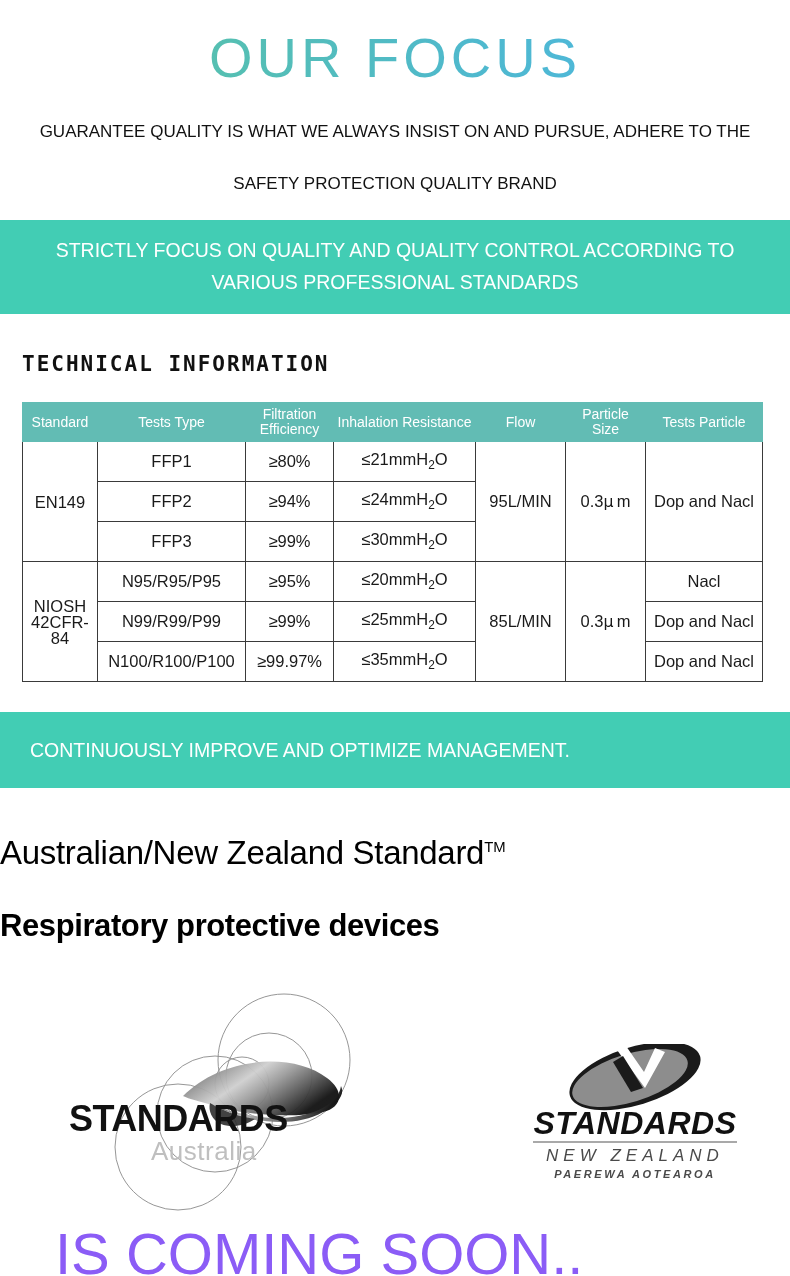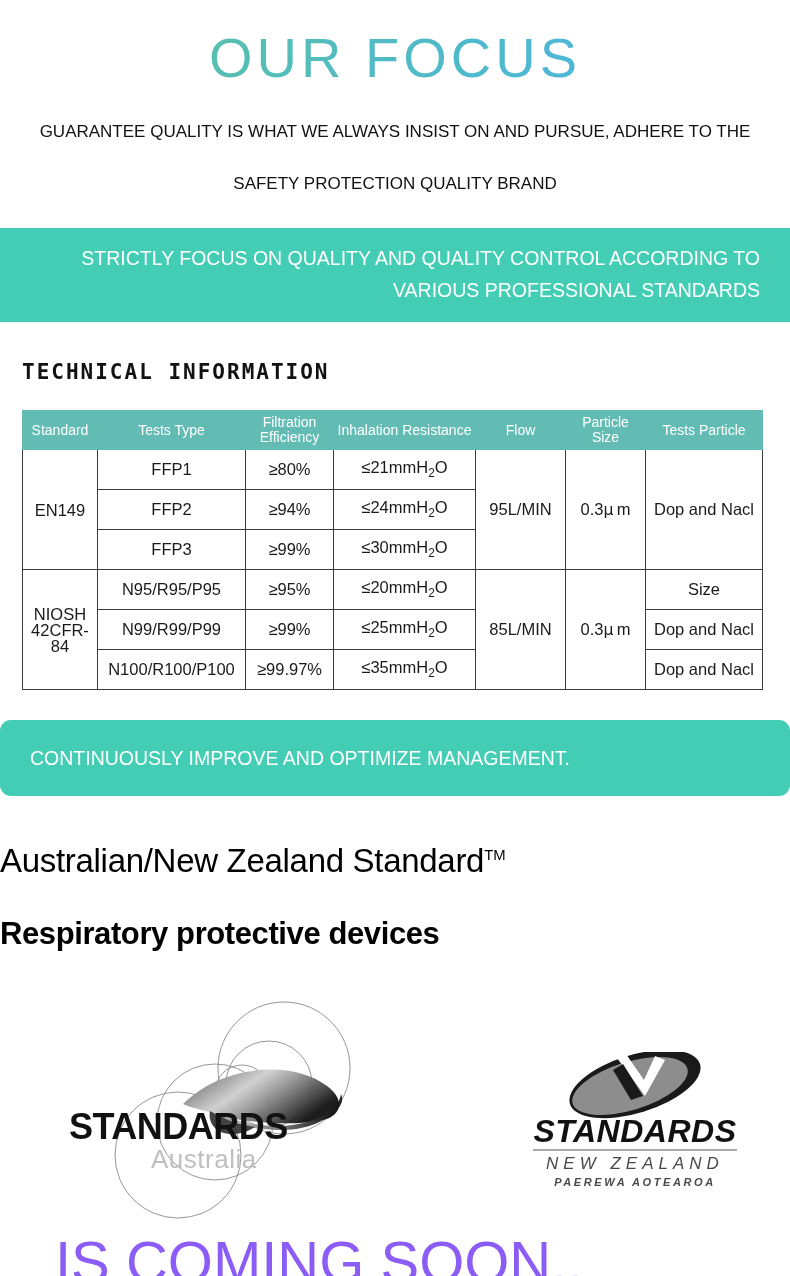--- a/index.html
+++ b/index.html
@@ -45,30 +45,28 @@
   .banner {
     background: #42cdb4;
     color: #ffffff;
     font-size: 19.5px;
     line-height: 32px;
     font-weight: 400;
     text-align: center;
     box-sizing: border-box;
   }
   #banner-quality {
-    margin-top: 18px;
+    margin-top: 10px;
     padding: 14px 30px 16px 30px;
-    text-align: right;
   }
   #banner-management {
     margin-top: 30px;
     padding: 22px 30px 22px 30px;
     text-align: left;
     padding-left: 30px;
-    border-radius: 11px;
   }
 
   
   #technical-heading {
     font-family: "DejaVu Sans Mono", "Liberation Mono", monospace;
     font-size: 21px;
     font-weight: 700;
     letter-spacing: 2px;
     margin: 38px 0 0 22px;
     color: #111111;
@@ -224,21 +222,21 @@
       <td>≤30mmH<span class="sub">2</span>O</td>
     </tr>
 
     <tr class="thick-top">
       <td class="cell-standard" rowspan="3">NIOSH<br>42CFR-84</td>
       <td class="cell-type">N95/R95/P95</td>
       <td>≥95%</td>
       <td>≤20mmH<span class="sub">2</span>O</td>
       <td class="cell-flow" rowspan="3">85L/MIN</td>
       <td class="cell-size" rowspan="3">0.3<span class="mu">μ</span> m</td>
-      <td class="cell-particle">Size</td>
+      <td class="cell-particle">Nacl</td>
     </tr>
     <tr>
       <td class="cell-type">N99/R99/P99</td>
       <td>≥99%</td>
       <td>≤25mmH<span class="sub">2</span>O</td>
       <td class="cell-particle">Dop and Nacl</td>
     </tr>
     <tr>
       <td class="cell-type">N100/R100/P100</td>
       <td>≥99.97%</td>

